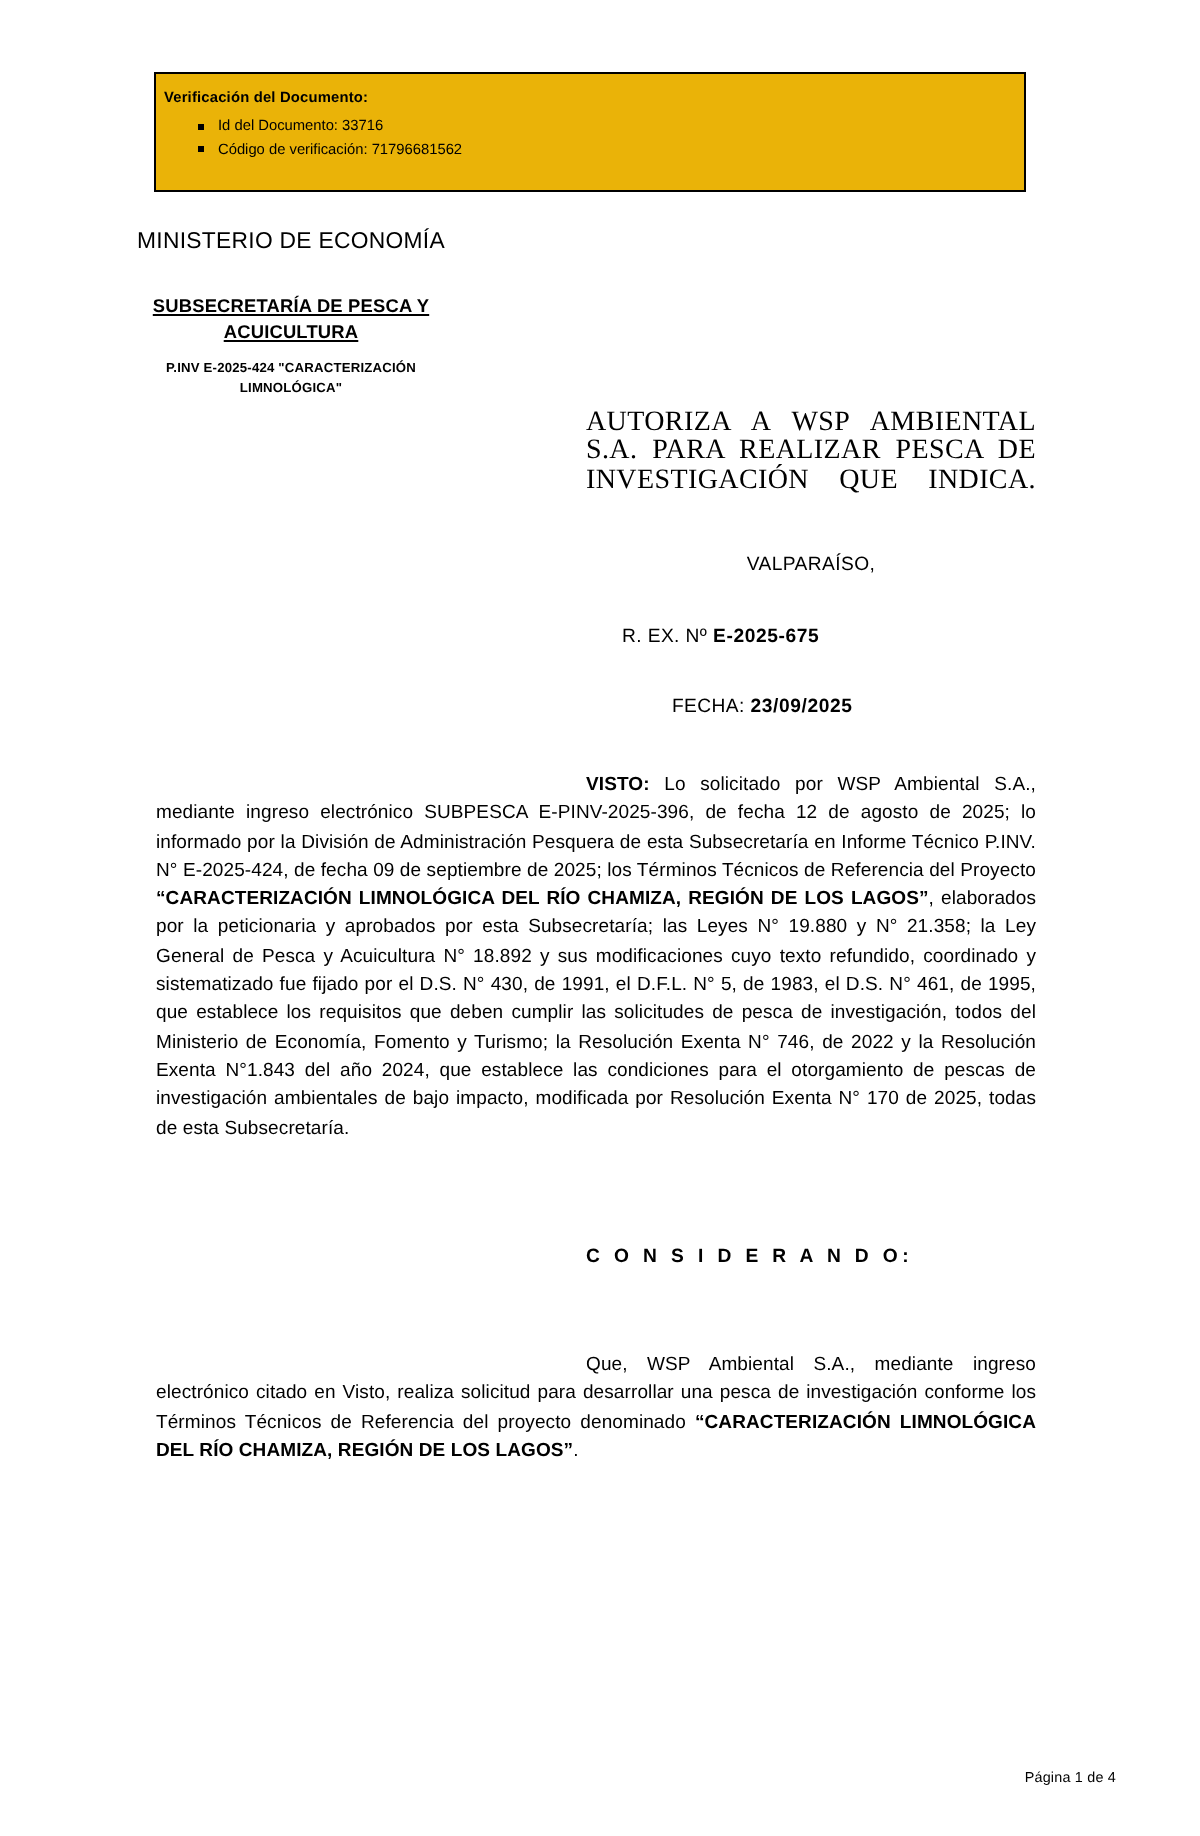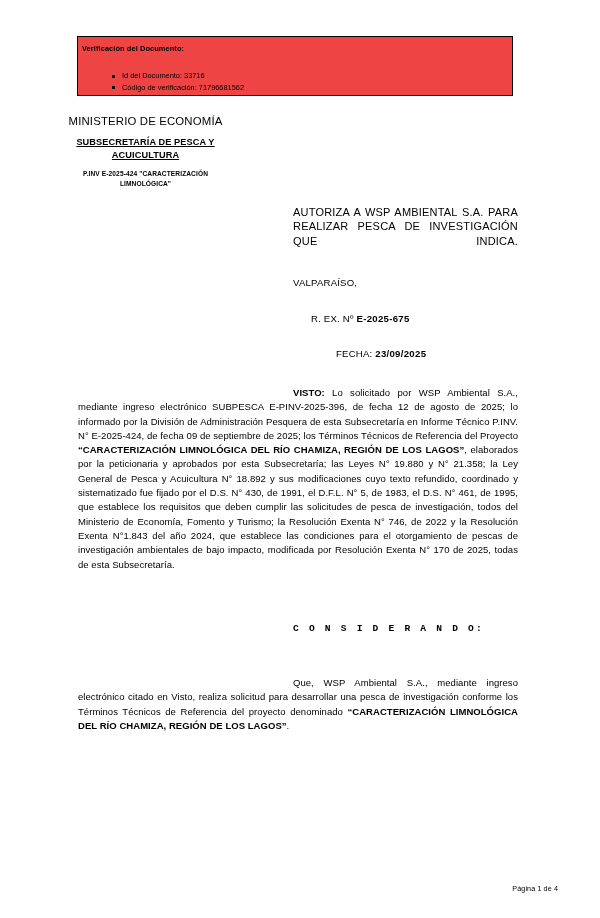--- a/index.html
+++ b/index.html
@@ -25,31 +25,31 @@
   
   .verif-box {
     position: absolute;
     left: 77px;
     top: 36px;
     width: 436px;
     height: 60px;
     border: 1px solid #000;
     box-sizing: border-box;
     overflow: hidden;
-    background: #ef4444;
+    background: #eab308;
   }
   .verif-title {
     font-size: 7.4px;
     font-weight: bold;
     margin: 7px 0 0 4px;
     letter-spacing: 0.1px;
     line-height: 10px;
   }
   .verif-list {
-    margin: 16px;
+    margin: 3px;
     padding: 0 0 0 28px;
     list-style: none;
   }
   .verif-list li {
     font-size: 7.4px;
     line-height: 11.5px;
     position: relative;
     white-space: nowrap;
   }
   .verif-list li::before {
@@ -69,21 +69,21 @@
     top: 114px;
     width: 215px;
     text-align: center;
   }
   .hdr-ministry {
     font-size: 11.4px;
     line-height: 15px;
     letter-spacing: 0.15px;
   }
   .hdr-sub {
-    margin-top: 7px;
+    margin-top: 18px;
     font-size: 9.2px;
     font-weight: bold;
     line-height: 13px;
     text-decoration: underline;
     letter-spacing: 0.1px;
   }
   .hdr-proj {
     margin-top: 7px;
     font-size: 6.6px;
     font-weight: bold;
@@ -92,30 +92,32 @@
   }
 
   
   .rt {
     position: absolute;
     left: 293px;
     width: 225px;
   }
   .rt-subject {
     top: 205px;
-    font-size: 11px;
+    font-size: 14px;
     line-height: 14.4px;
     text-align: justify;
     text-align-last: justify;
     letter-spacing: 0.2px;
+    font-family: Liberation Serif, serif;
   }
   .rt-city {
     top: 277px;
     font-size: 9.6px;
     letter-spacing: 0.2px;
+    text-align: center;
   }
   .rt-resn {
     top: 313px;
     font-size: 9.6px;
     letter-spacing: 0.2px;
     padding-left: 18px;
   }
   .rt-date {
     top: 348px;
     font-size: 9.6px;
@@ -140,21 +142,20 @@
 
   #visto-para { top: 386px; }
 
   .considerando {
     position: absolute;
     left: 293px;
     top: 623px;
     font-size: 9.6px;
     font-weight: bold;
     letter-spacing: 2.2px;
-    font-family: Liberation Mono, monospace;
   }
 
   #que-para { top: 676px; }
 
   
   .footer {
     position: absolute;
     left: 0;
     right: 42px;
     top: 884px;

